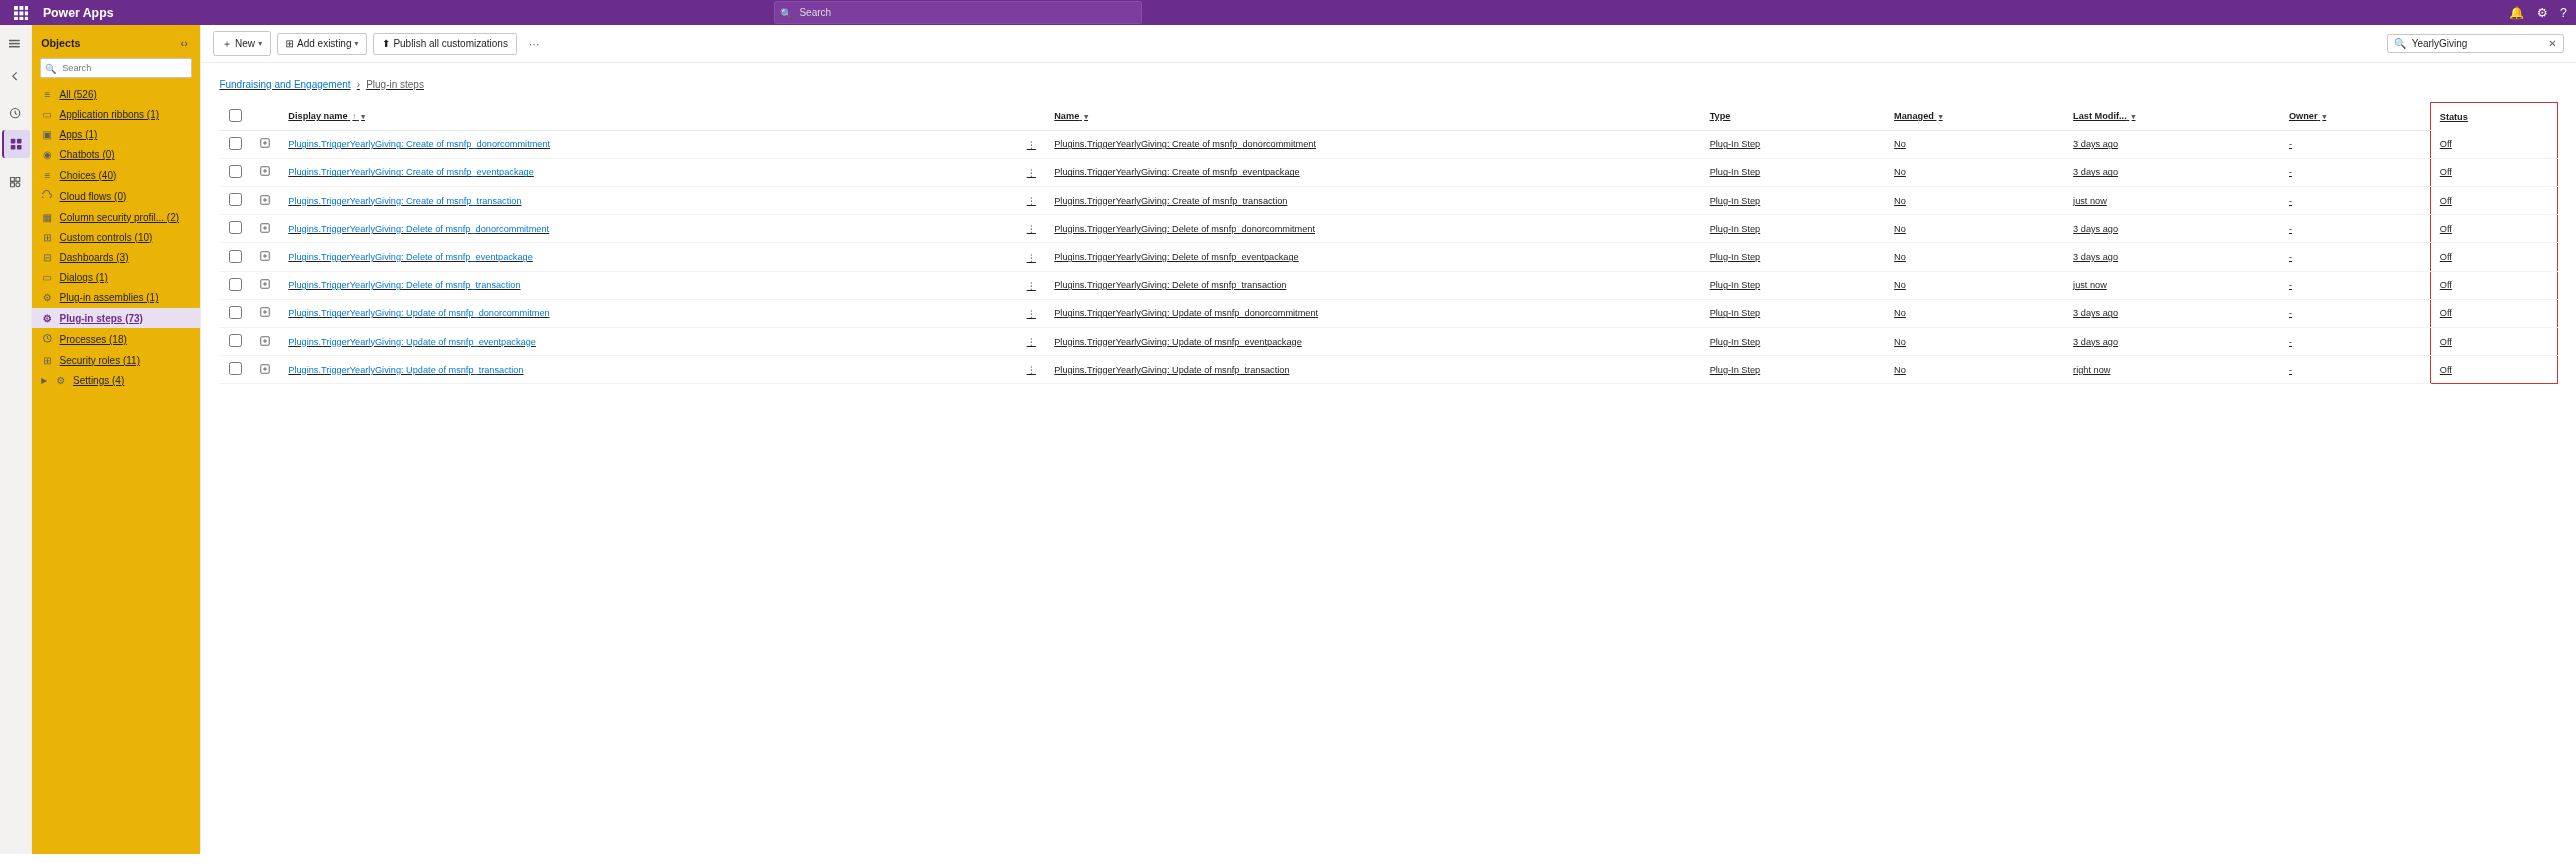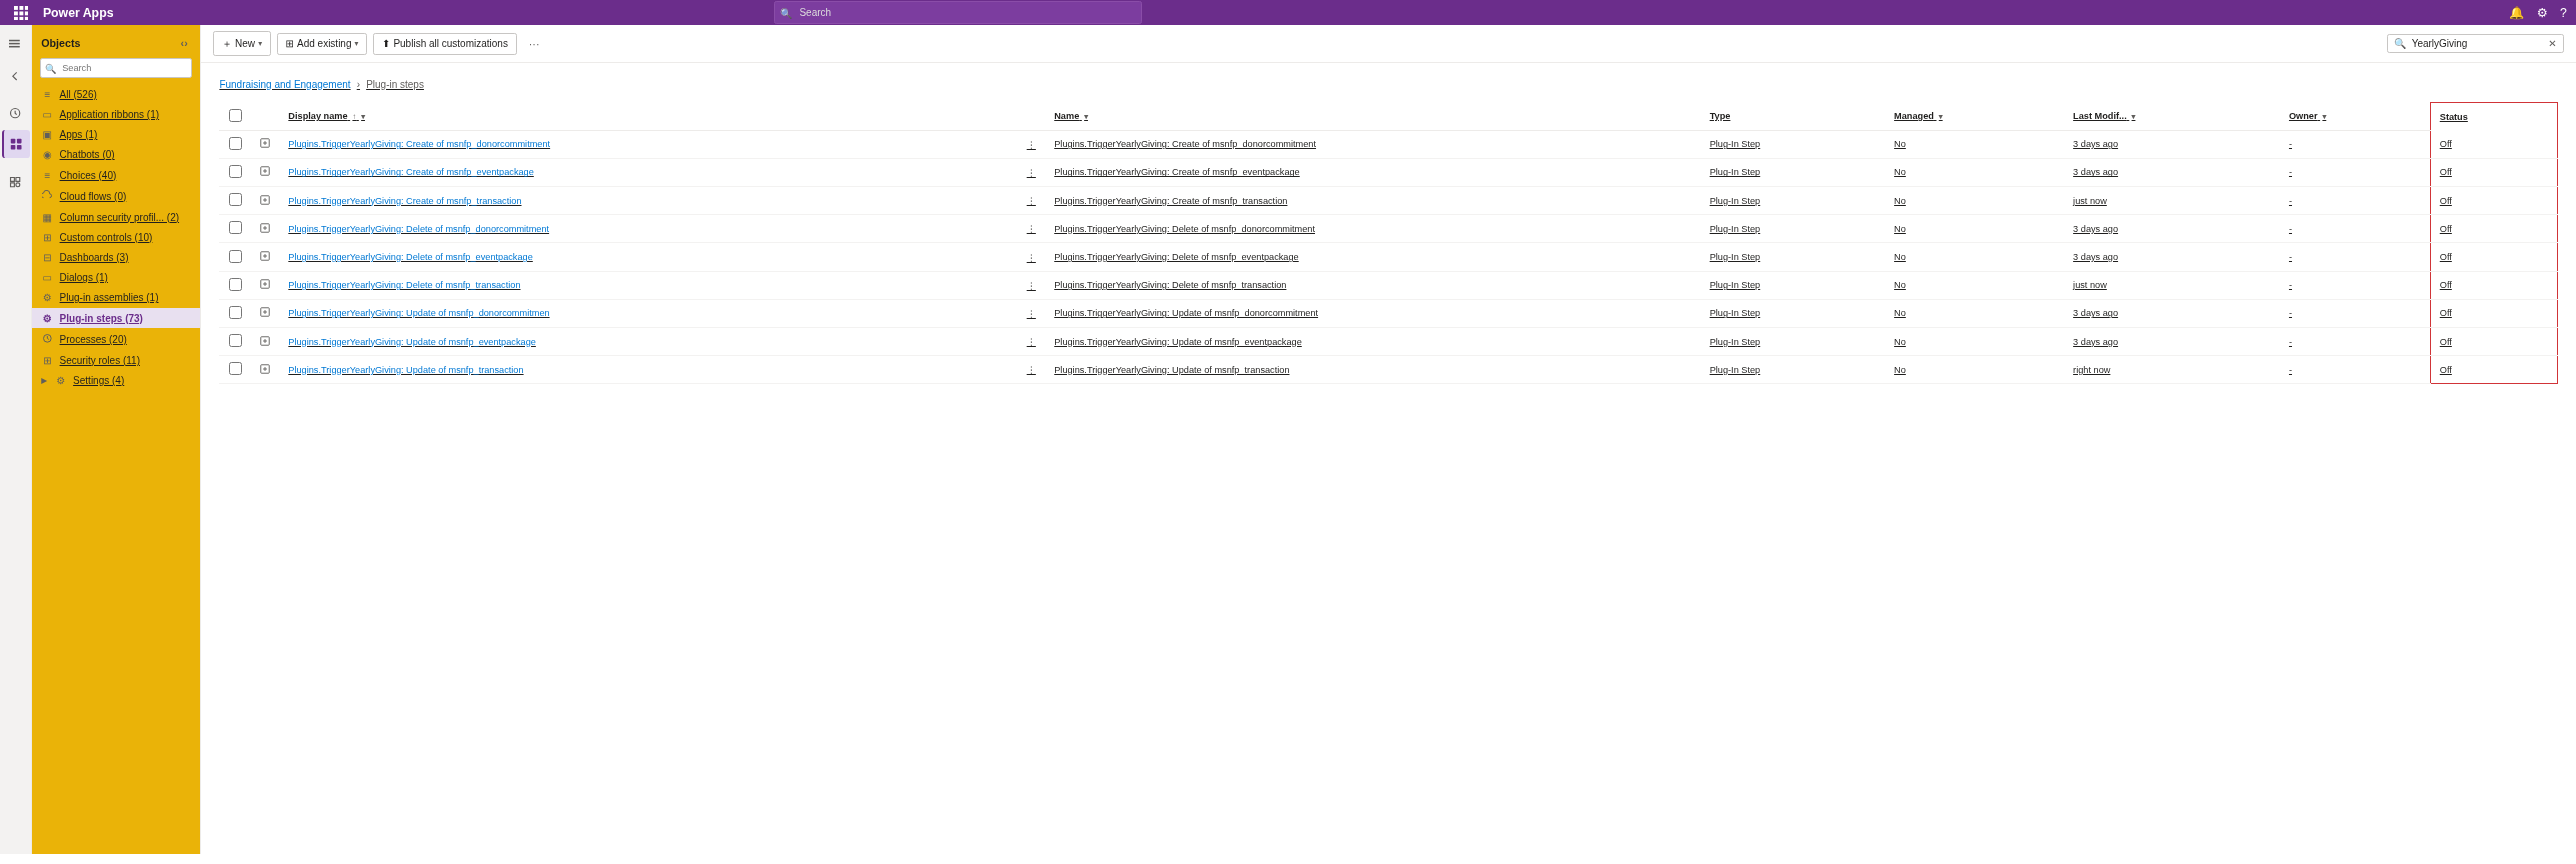--- a/index.html
+++ b/index.html
@@ -419,21 +419,21 @@
         <span class="item-icon">⚙</span>
         <span class="item-label">Plug-in steps (73)</span>
       </div>
       <div class="sidebar-item">
         <span class="item-icon">
           <svg width="10.7" height="10.7" viewBox="0 0 14 14" fill="none" stroke="#605e5c" stroke-width="1.3">
               <circle cx="7" cy="7" r="5"></circle>
               <path d="M7 4v3l2 1.5"></path>
             </svg>
         </span>
-        <span class="item-label">Processes (20)</span>
+        <span class="item-label">Processes (18)</span>
       </div>
       <div class="sidebar-item">
         <span class="item-icon">⊞</span>
         <span class="item-label">Security roles (11)</span>
       </div>
       <div class="sidebar-item">
         <span class="sidebar-expand">▶</span>
         <span class="item-icon">⚙</span>
         <span class="item-label">Settings (4)</span>
       </div>

